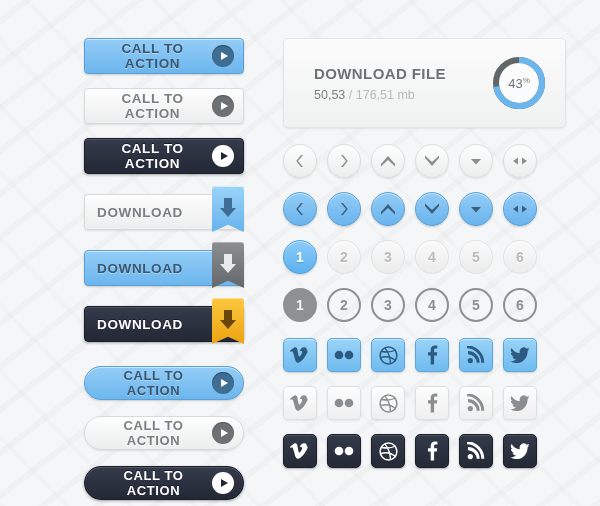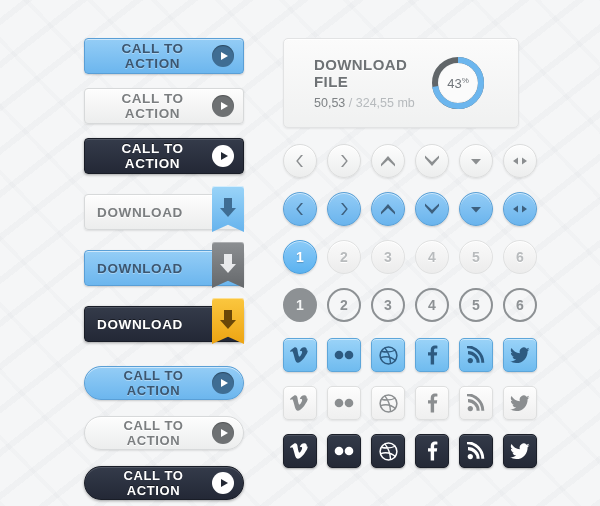--- a/index.html
+++ b/index.html
@@ -136,28 +136,28 @@
     margin-bottom:16px;
     font-size:13px;font-weight:bold;letter-spacing:.6px;
     cursor:pointer;
   }
   .btn-pill .lbl{flex:1;text-align:center;padding-left:10px;}
 
   
   .right-col{position:absolute;left:283px;top:38px;width:236px;}
 
   .panel{
-    width:236px;height:90px;
+    width:283px;height:90px;
     box-sizing:border-box;
     border:1px solid #e2e3e4;
     border-radius:5px;
     background:linear-gradient(#fbfbfb,#f0f1f1);
     box-shadow:inset 0 1px 0 #fff, 0 1px 2px rgba(0,0,0,.07);
     display:flex;align-items:center;
-    padding:0 32px 0 30px;
+    padding:0 18px 0 30px;
   }
   .panel-text{flex:1;}
   .panel-title{
     font-size:15px;font-weight:bold;color:#6e7275;letter-spacing:.4px;
     text-shadow:0 1px 0 #fff;
   }
   .panel-sub{font-size:12.5px;margin-top:6px;color:#7e8285;}
   .panel-sub .muted{color:#b6babd;}
   .ring{position:relative;width:56px;height:56px;flex:0 0 auto;}
   .ring svg{display:block;}
@@ -341,21 +341,21 @@
   </div>
 
   <div class="right-col">
 
     <div class="panel">
       <div class="panel-text">
         <div class="panel-title">DOWNLOAD FILE</div>
         <div class="panel-sub">
           <span>50,53</span>
           <span class="muted">/</span>
-          <span class="muted">324,55 mb</span>
+          <span class="muted">176,51 mb</span>
         </div>
       </div>
       <div class="ring">
         <svg width="56" height="56" viewBox="0 0 56 56" aria-hidden="true">
           <circle cx="28" cy="28" r="23" fill="none" stroke="#616669" stroke-width="6"></circle>
           <circle id="ring-arc" cx="28" cy="28" r="23" fill="none" stroke="#6cb6ee" stroke-width="6" stroke-dasharray="104.05 144.51" transform="rotate(-90 28 28)"></circle>
           <circle cx="28" cy="28" r="19" fill="#fbfbfb"></circle>
         </svg>
         <div class="pct">
           <span>43</span>

